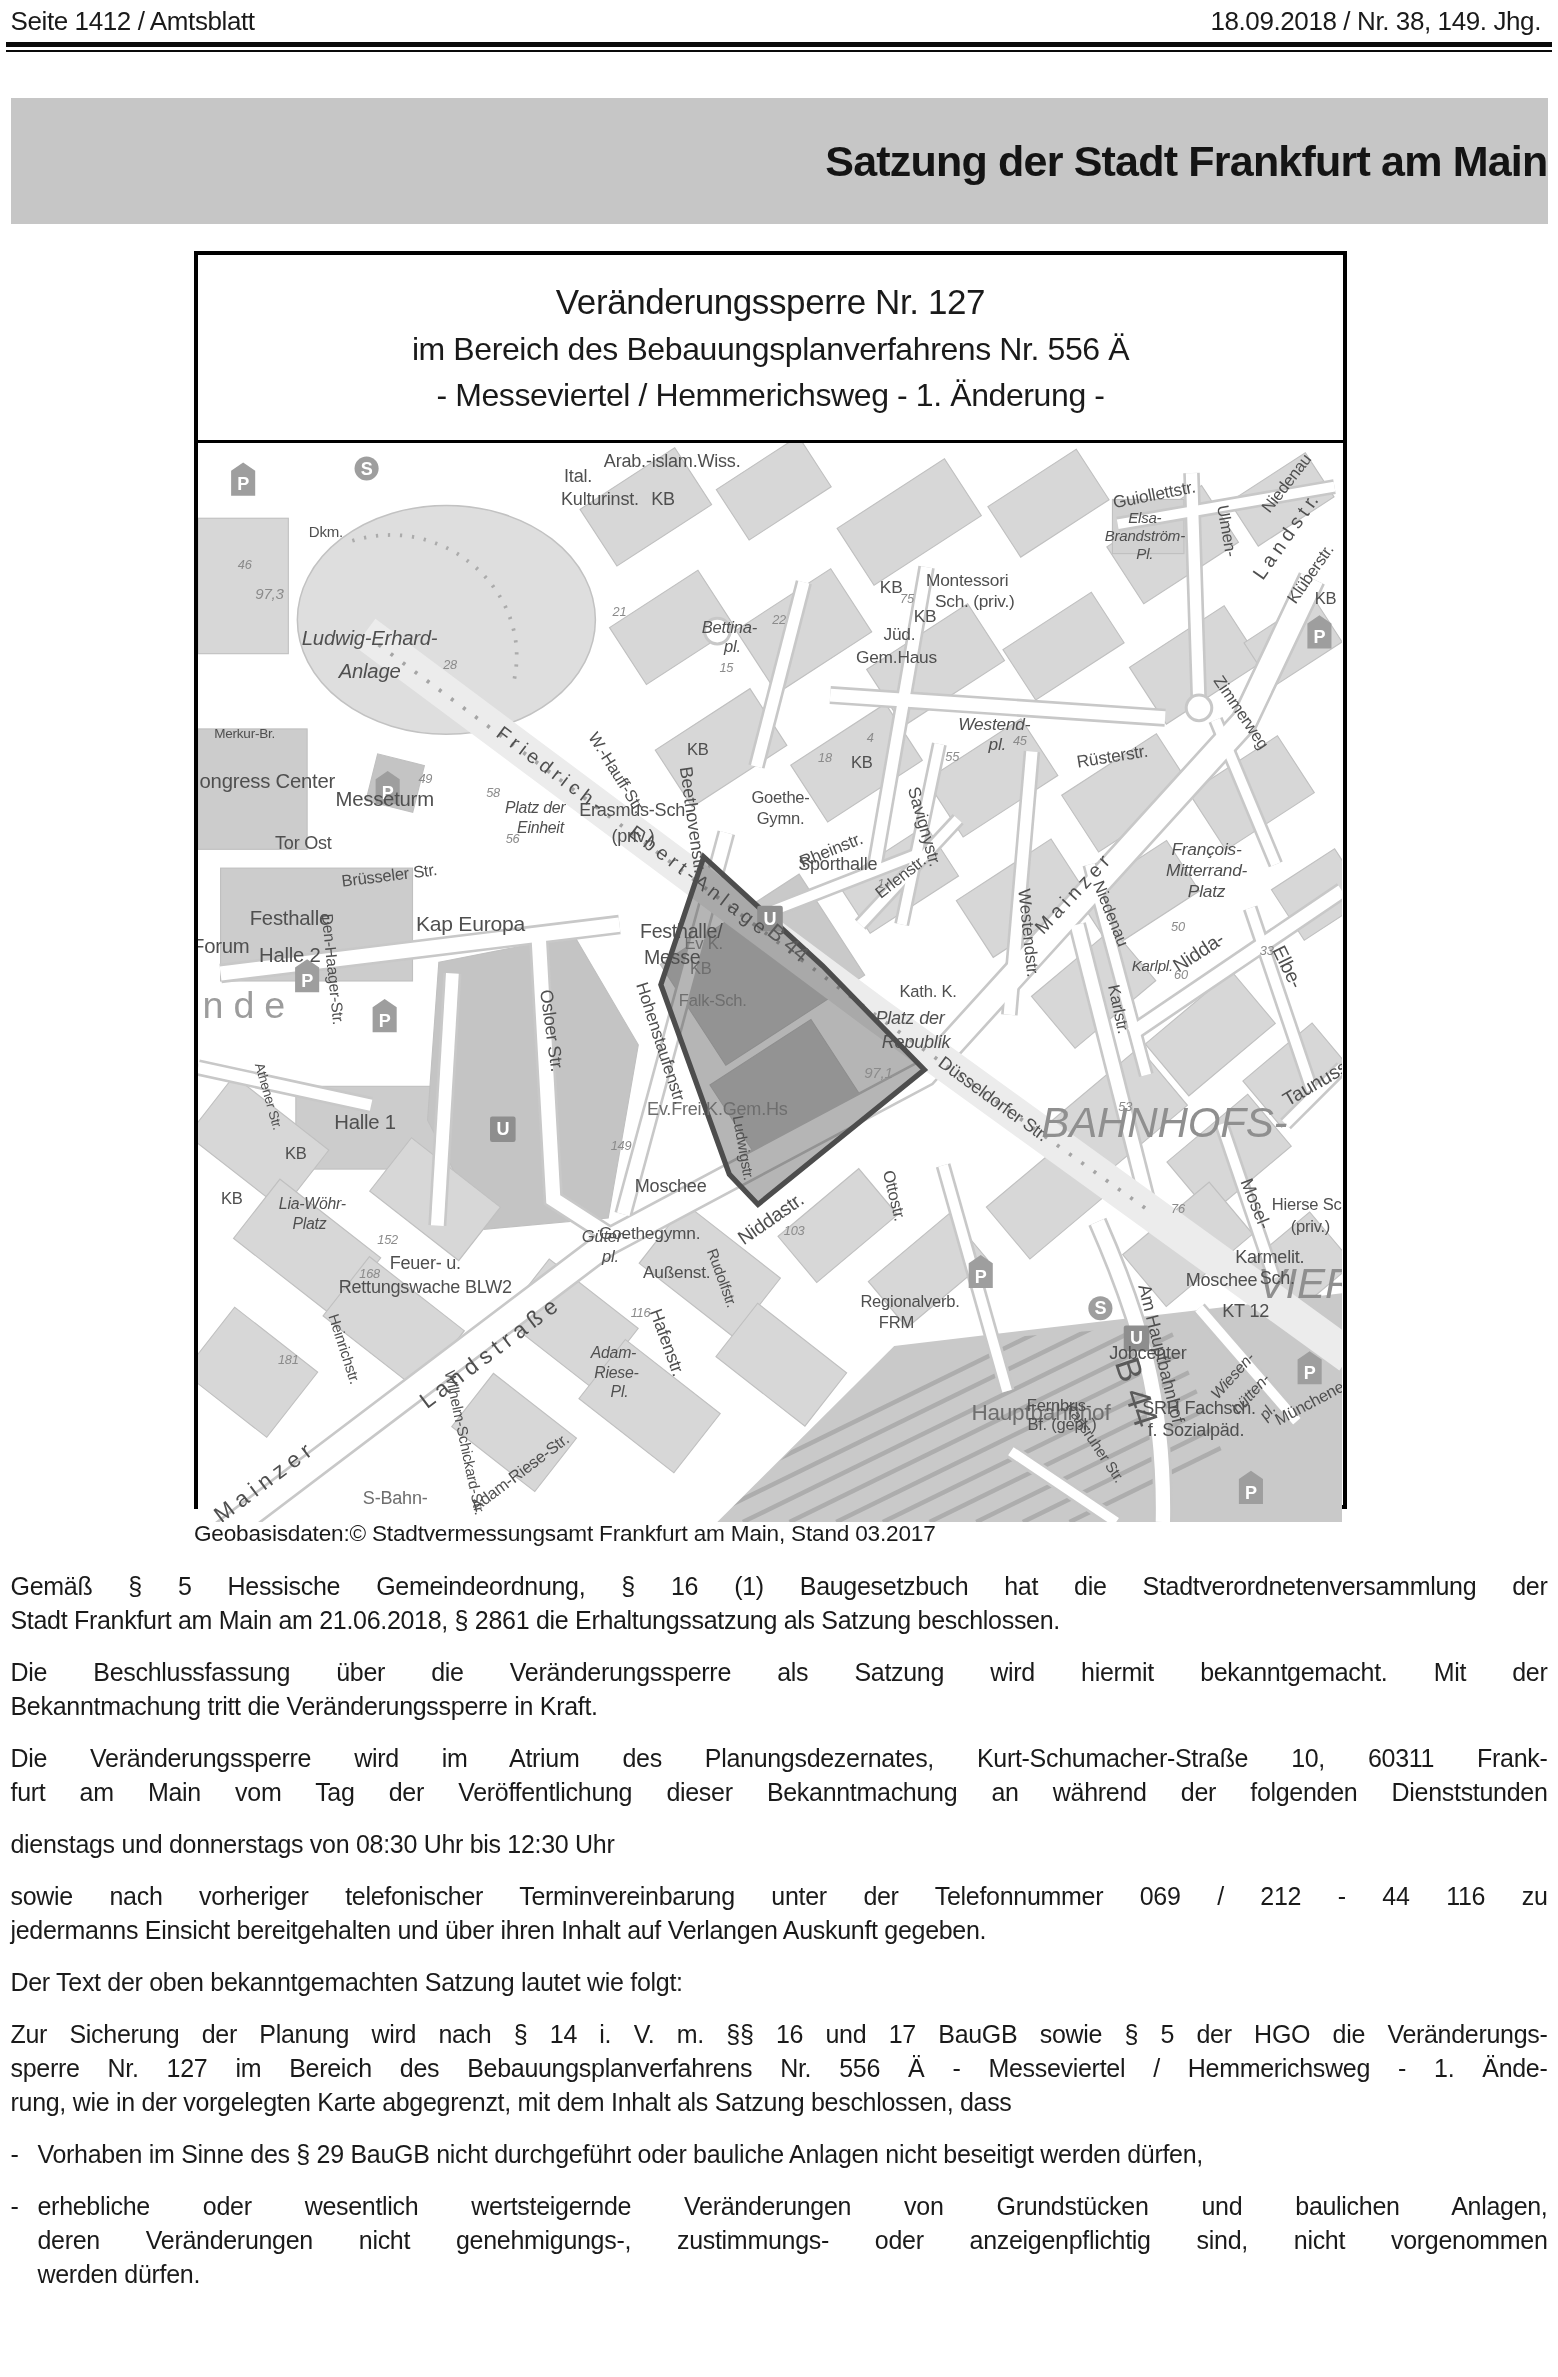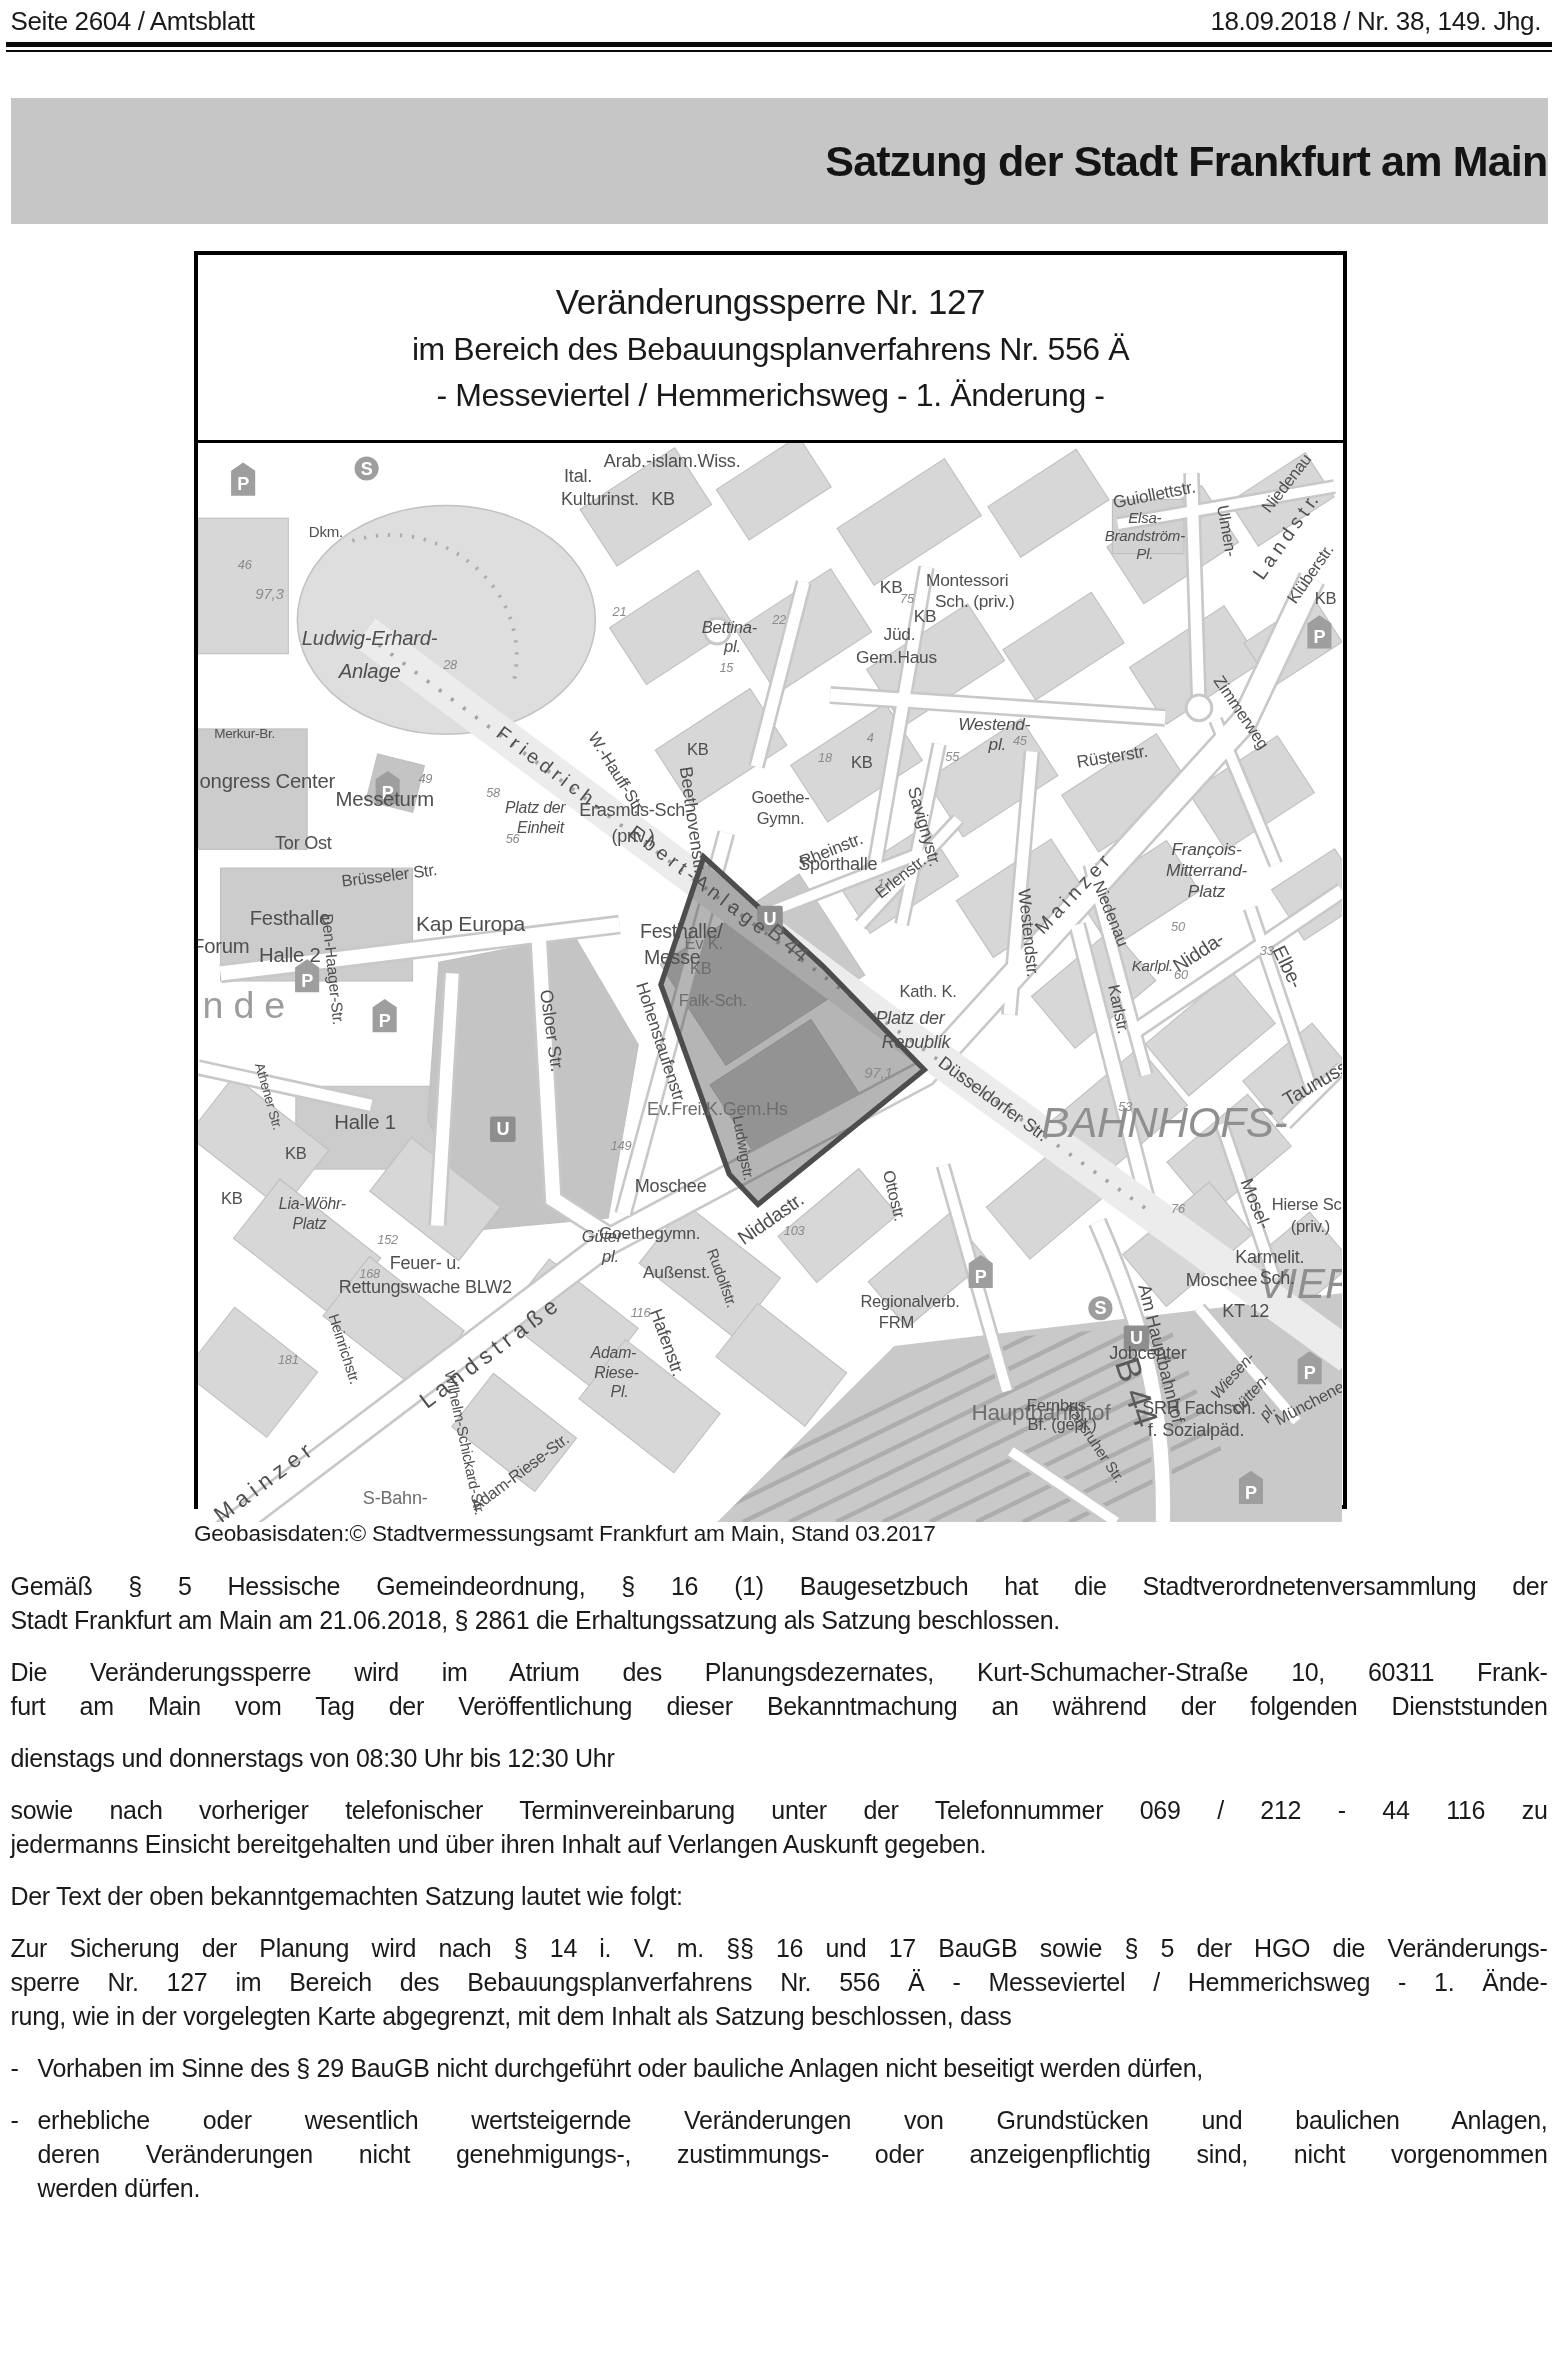--- a/index.html
+++ b/index.html
@@ -29,21 +29,21 @@
   .para.right{text-align:right;font-weight:bold;}
   .ln{white-space:nowrap;}
   .jl{text-align:justify;text-align-last:justify;white-space:normal;}
   .bullet{display:flex;margin-bottom:18px;}
   .bullet .dash{width:27px;flex:none;}
   .bullet .btxt{flex:1;min-width:0;}
 </style>
 </head>
 <body>
 
-<div class="hdr-left">Seite 2604 / Amtsblatt</div>
+<div class="hdr-left">Seite 1412 / Amtsblatt</div>
 <div class="hdr-right">18.09.2018 / Nr. 38, 149. Jhg.</div>
 <div class="rule-thick"></div>
 <div class="rule-thin"></div>
 
 <div class="title-bar">
   <span>Satzung der Stadt Frankfurt am Main</span>
 </div>
 
 <div class="map-box">
   <div class="map-title">
@@ -413,20 +413,24 @@
 </div>
 
 <div class="caption">Geobasisdaten:© Stadtvermessungsamt Frankfurt am Main, Stand 03.2017</div>
 
 <div class="body-root" id="body-root">
     <div class="para">
       <div class="jl">Gemäß § 5 Hessische Gemeindeordnung, § 16 (1) Baugesetzbuch hat die Stadtverordnetenversammlung der</div>
       <div class="ln">Stadt Frankfurt am Main am 21.06.2018, § 2861 die Erhaltungssatzung als Satzung beschlossen.</div>
     </div>
     <div class="para">
+      <div class="jl">Die Beschlussfassung über die Veränderungssperre als Satzung wird hiermit bekanntgemacht. Mit der</div>
+      <div class="ln">Bekanntmachung tritt die Veränderungssperre in Kraft.</div>
+    </div>
+    <div class="para">
       <div class="jl">Die Veränderungssperre wird im Atrium des Planungsdezernates, Kurt-Schumacher-Straße 10, 60311 Frank-</div>
       <div class="jl">furt am Main vom Tag der Veröffentlichung dieser Bekanntmachung an während der folgenden Dienststunden</div>
     </div>
     <div class="para">
       <div class="ln">dienstags und donnerstags von 08:30 Uhr bis 12:30 Uhr</div>
     </div>
     <div class="para">
       <div class="jl">sowie nach vorheriger telefonischer Terminvereinbarung unter der Telefonnummer 069 / 212 - 44 116 zu</div>
       <div class="ln">jedermanns Einsicht bereitgehalten und über ihren Inhalt auf Verlangen Auskunft gegeben.</div>
     </div>

